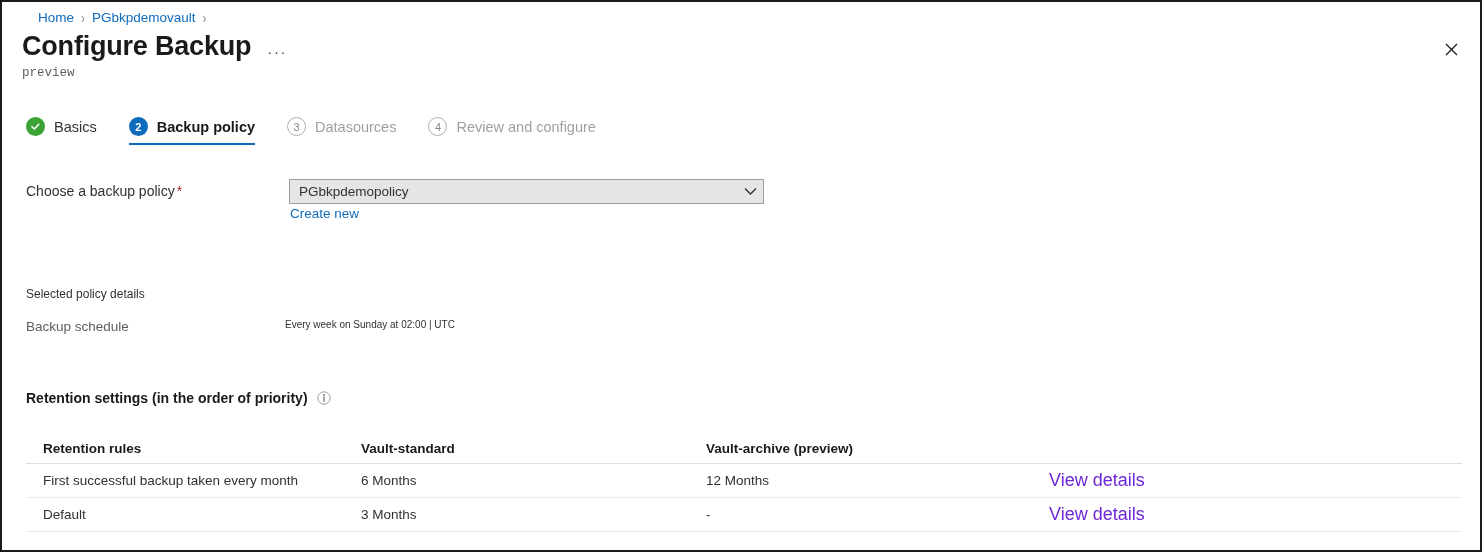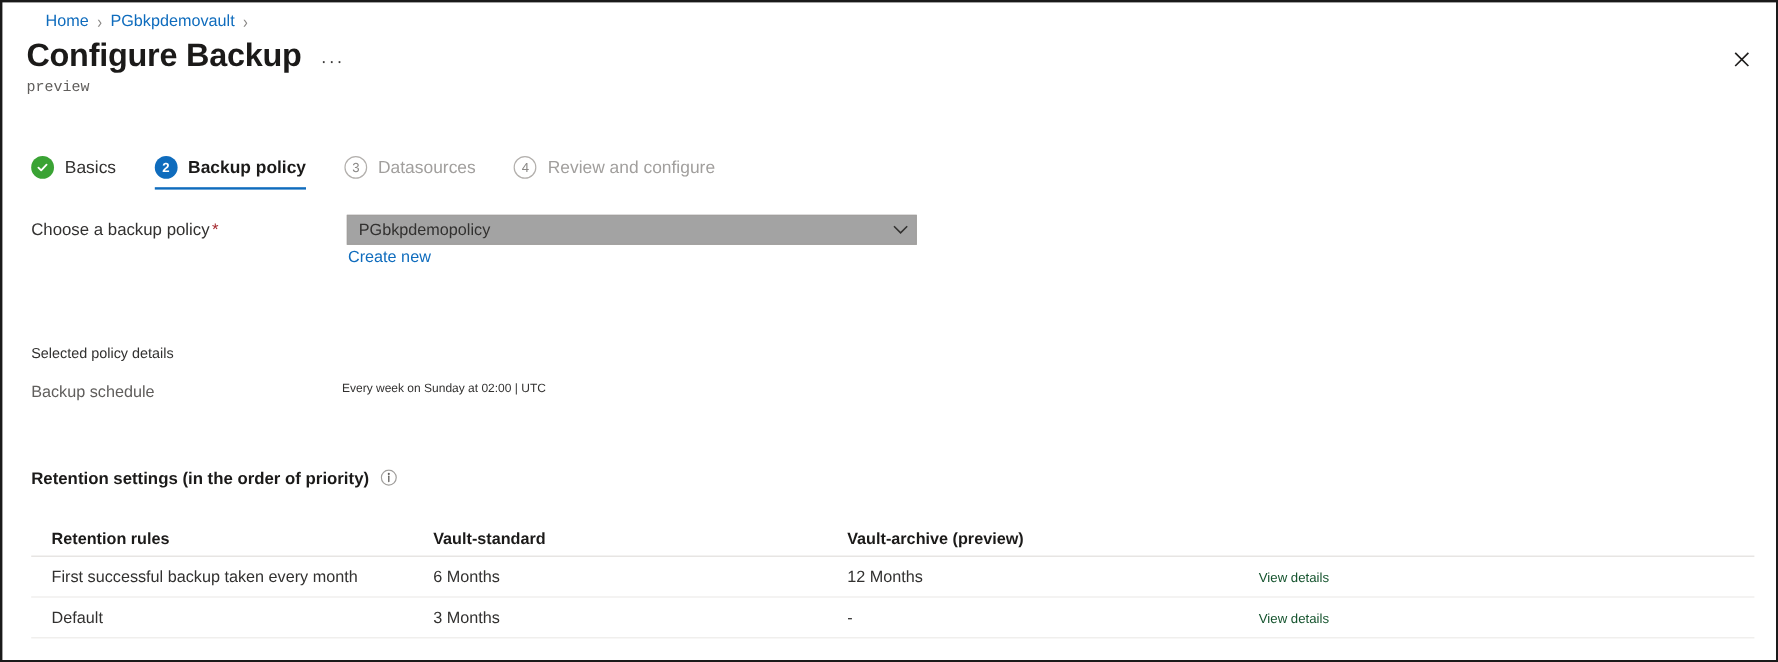--- a/index.html
+++ b/index.html
@@ -96,21 +96,21 @@
     justify-content: center;
     cursor: pointer;
     color: #201f1e;
   }
   .close-btn svg { display: block; }
 
   
   .steps {
     position: absolute;
     left: 24px;
-    top: 128px;
+    top: 115px;
     display: flex;
     align-items: flex-start;
     height: 36px;
   }
   .step {
     display: flex;
     align-items: center;
     margin-right: 32px;
     cursor: pointer;
     position: relative;
@@ -171,21 +171,21 @@
   .req-star { color: #a4262c; margin-left: 2px; }
 
   .dropdown {
     position: absolute;
     left: 287px;
     top: 177px;
     width: 475px;
     height: 25px;
     box-sizing: border-box;
     border: 1px solid #a19f9d;
-    background: #a3a3a3;
+    background: #e5e5e5;
     display: flex;
     align-items: center;
     padding: 0 6px 0 9px;
     cursor: pointer;
     font-size: 13.5px;
     color: #323130;
   }
   .dropdown-value { flex: 1; white-space: nowrap; overflow: hidden; }
   .chev { color: #323130; display: flex; align-items: center; }
   .chev svg { display: block; }
@@ -269,22 +269,22 @@
     font-weight: bold;
     color: #1b1a19;
     white-space: nowrap;
   }
   .td {
     font-size: 13.5px;
     color: #323130;
     white-space: nowrap;
   }
   .link {
-    font-size: 11px;
-    color: #14532d;
+    font-size: 18px;
+    color: #6d28d9;
     cursor: pointer;
   }
 </style>
 </head>
 <body>
 
 <div class="frame">
  <div class="inner">
 
   <div class="breadcrumb">

